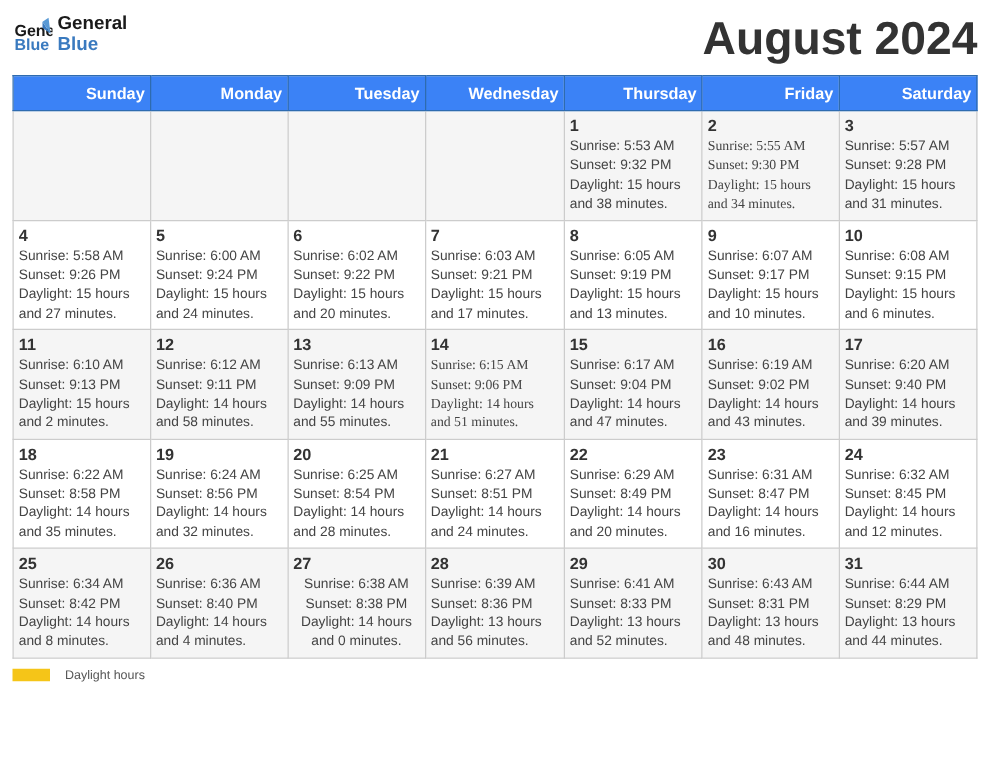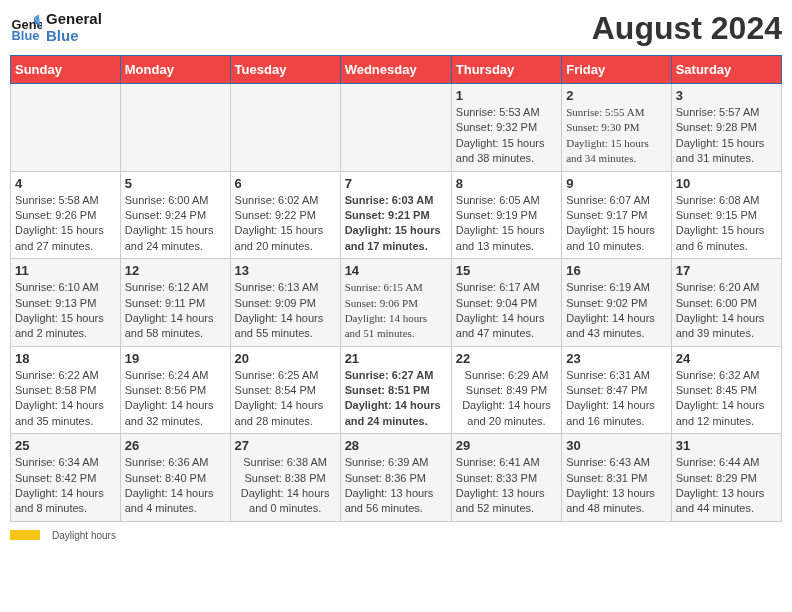--- a/index.html
+++ b/index.html
@@ -22,40 +22,40 @@
       gap: 4px;
     }
     .logo-icon {
       width: 32px;
       height: 32px;
     }
     .title-block {
       text-align: right;
     }
     .main-title {
-      font-size: 32px;
+      font-size: 37px;
       font-weight: bold;
       color: #333;
     }
     .subtitle {
       font-size: 18px;
       color: #555;
       margin-top: 2px;
     }
     .calendar {
       width: 100%;
       border-collapse: collapse;
       margin-top: 8px;
       font-size: 11px;
     }
     .calendar thead th {
-      background-color: #ef4444;
+      background-color: #3b82f6;
       color: #fff;
       padding: 6px 4px;
-      text-align: left;
+      text-align: right;
       font-size: 13px;
       font-weight: bold;
       border: 1px solid #2e6baf;
     }
     .calendar tbody td {
       border: 1px solid #ccc;
       vertical-align: top;
       padding: 4px;
       width: 113px;
       min-height: 80px;
@@ -176,21 +176,21 @@
         </td>
         <td>
           <div class="day-number">6</div>
           <div class="day-info" style="white-space: pre-line;">Sunrise: 6:02 AM
 Sunset: 9:22 PM
 Daylight: 15 hours
 and 20 minutes.</div>
         </td>
         <td>
           <div class="day-number">7</div>
-          <div class="day-info" style="white-space: pre-line; font-weight: bold;">Sunrise: 6:03 AM
+          <div class="day-info" style="white-space: pre-line;">Sunrise: 6:03 AM
 Sunset: 9:21 PM
 Daylight: 15 hours
 and 17 minutes.</div>
         </td>
         <td>
           <div class="day-number">8</div>
           <div class="day-info" style="white-space: pre-line;">Sunrise: 6:05 AM
 Sunset: 9:19 PM
 Daylight: 15 hours
 and 13 minutes.</div>
@@ -249,21 +249,21 @@
         <td>
           <div class="day-number">16</div>
           <div class="day-info" style="white-space: pre-line;">Sunrise: 6:19 AM
 Sunset: 9:02 PM
 Daylight: 14 hours
 and 43 minutes.</div>
         </td>
         <td>
           <div class="day-number">17</div>
           <div class="day-info" style="white-space: pre-line;">Sunrise: 6:20 AM
-Sunset: 6:00 PM
+Sunset: 9:40 PM
 Daylight: 14 hours
 and 39 minutes.</div>
         </td>
       </tr>
       <tr>
         <td>
           <div class="day-number">18</div>
           <div class="day-info" style="white-space: pre-line;">Sunrise: 6:22 AM
 Sunset: 8:58 PM
 Daylight: 14 hours
@@ -278,28 +278,28 @@
         </td>
         <td>
           <div class="day-number">20</div>
           <div class="day-info" style="white-space: pre-line;">Sunrise: 6:25 AM
 Sunset: 8:54 PM
 Daylight: 14 hours
 and 28 minutes.</div>
         </td>
         <td>
           <div class="day-number">21</div>
-          <div class="day-info" style="white-space: pre-line; font-weight: bold;">Sunrise: 6:27 AM
+          <div class="day-info" style="white-space: pre-line;">Sunrise: 6:27 AM
 Sunset: 8:51 PM
 Daylight: 14 hours
 and 24 minutes.</div>
         </td>
         <td>
           <div class="day-number">22</div>
-          <div class="day-info" style="white-space: pre-line; text-align: center;">Sunrise: 6:29 AM
+          <div class="day-info" style="white-space: pre-line;">Sunrise: 6:29 AM
 Sunset: 8:49 PM
 Daylight: 14 hours
 and 20 minutes.</div>
         </td>
         <td>
           <div class="day-number">23</div>
           <div class="day-info" style="white-space: pre-line;">Sunrise: 6:31 AM
 Sunset: 8:47 PM
 Daylight: 14 hours
 and 16 minutes.</div>

